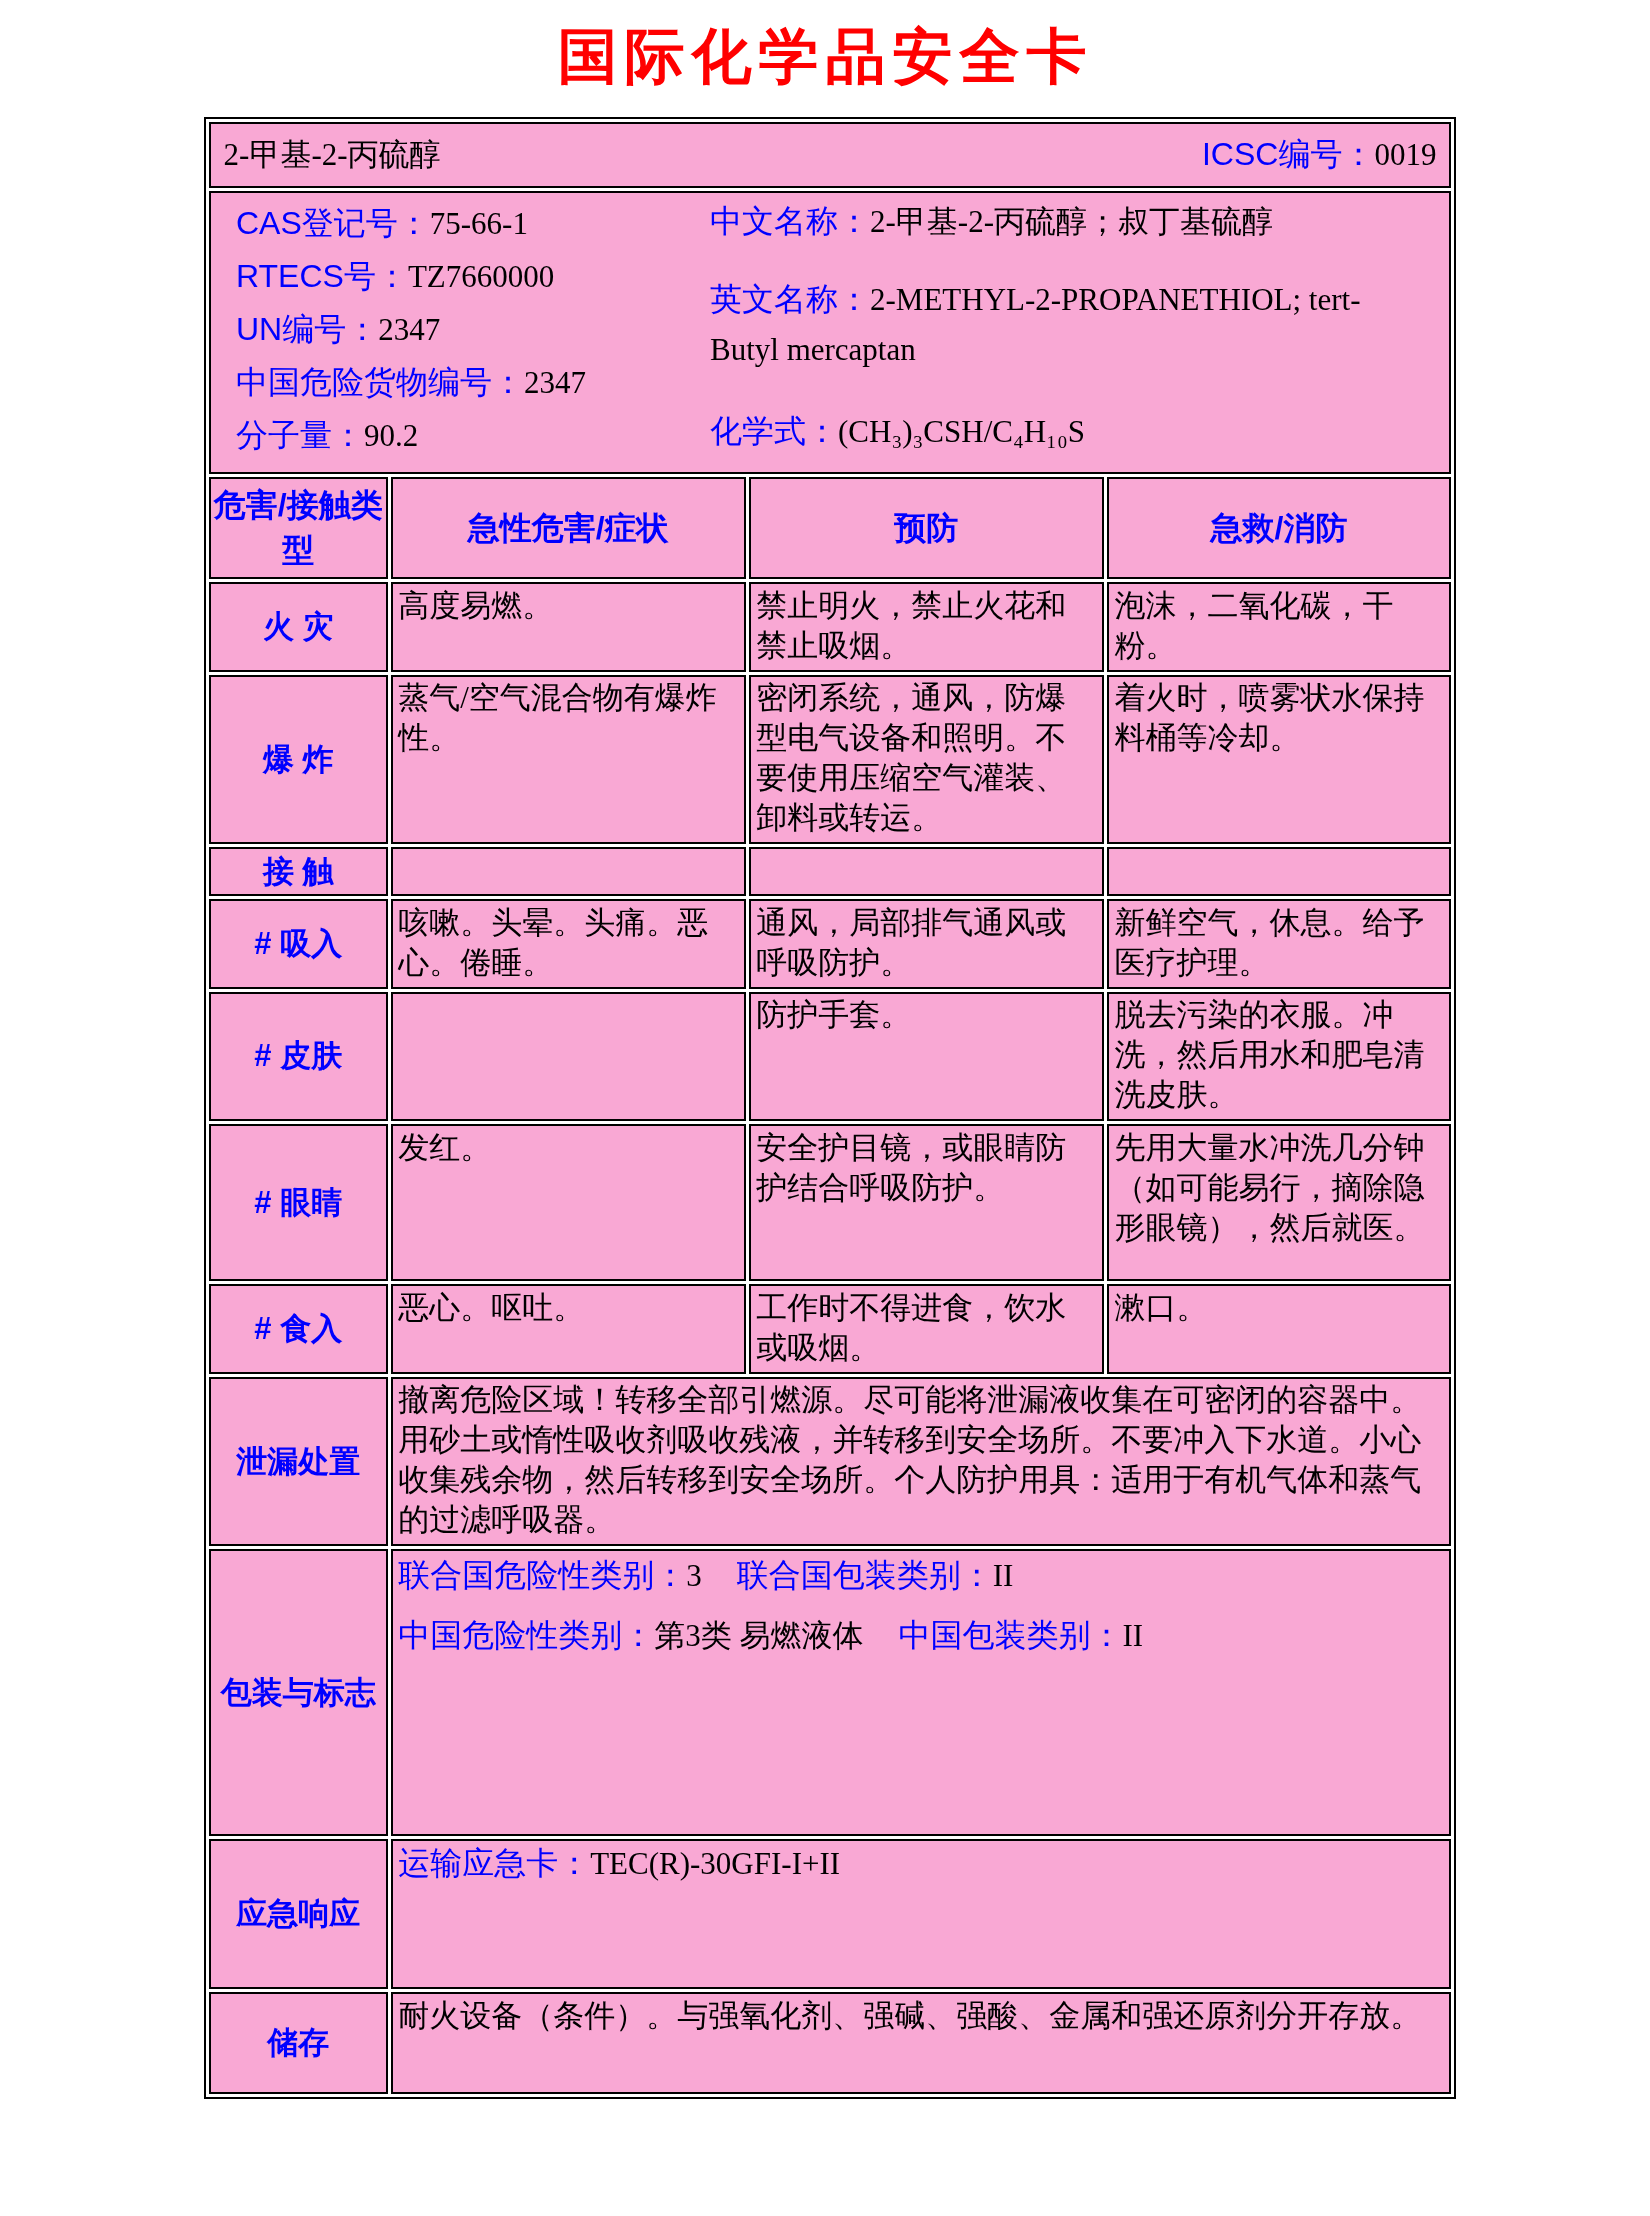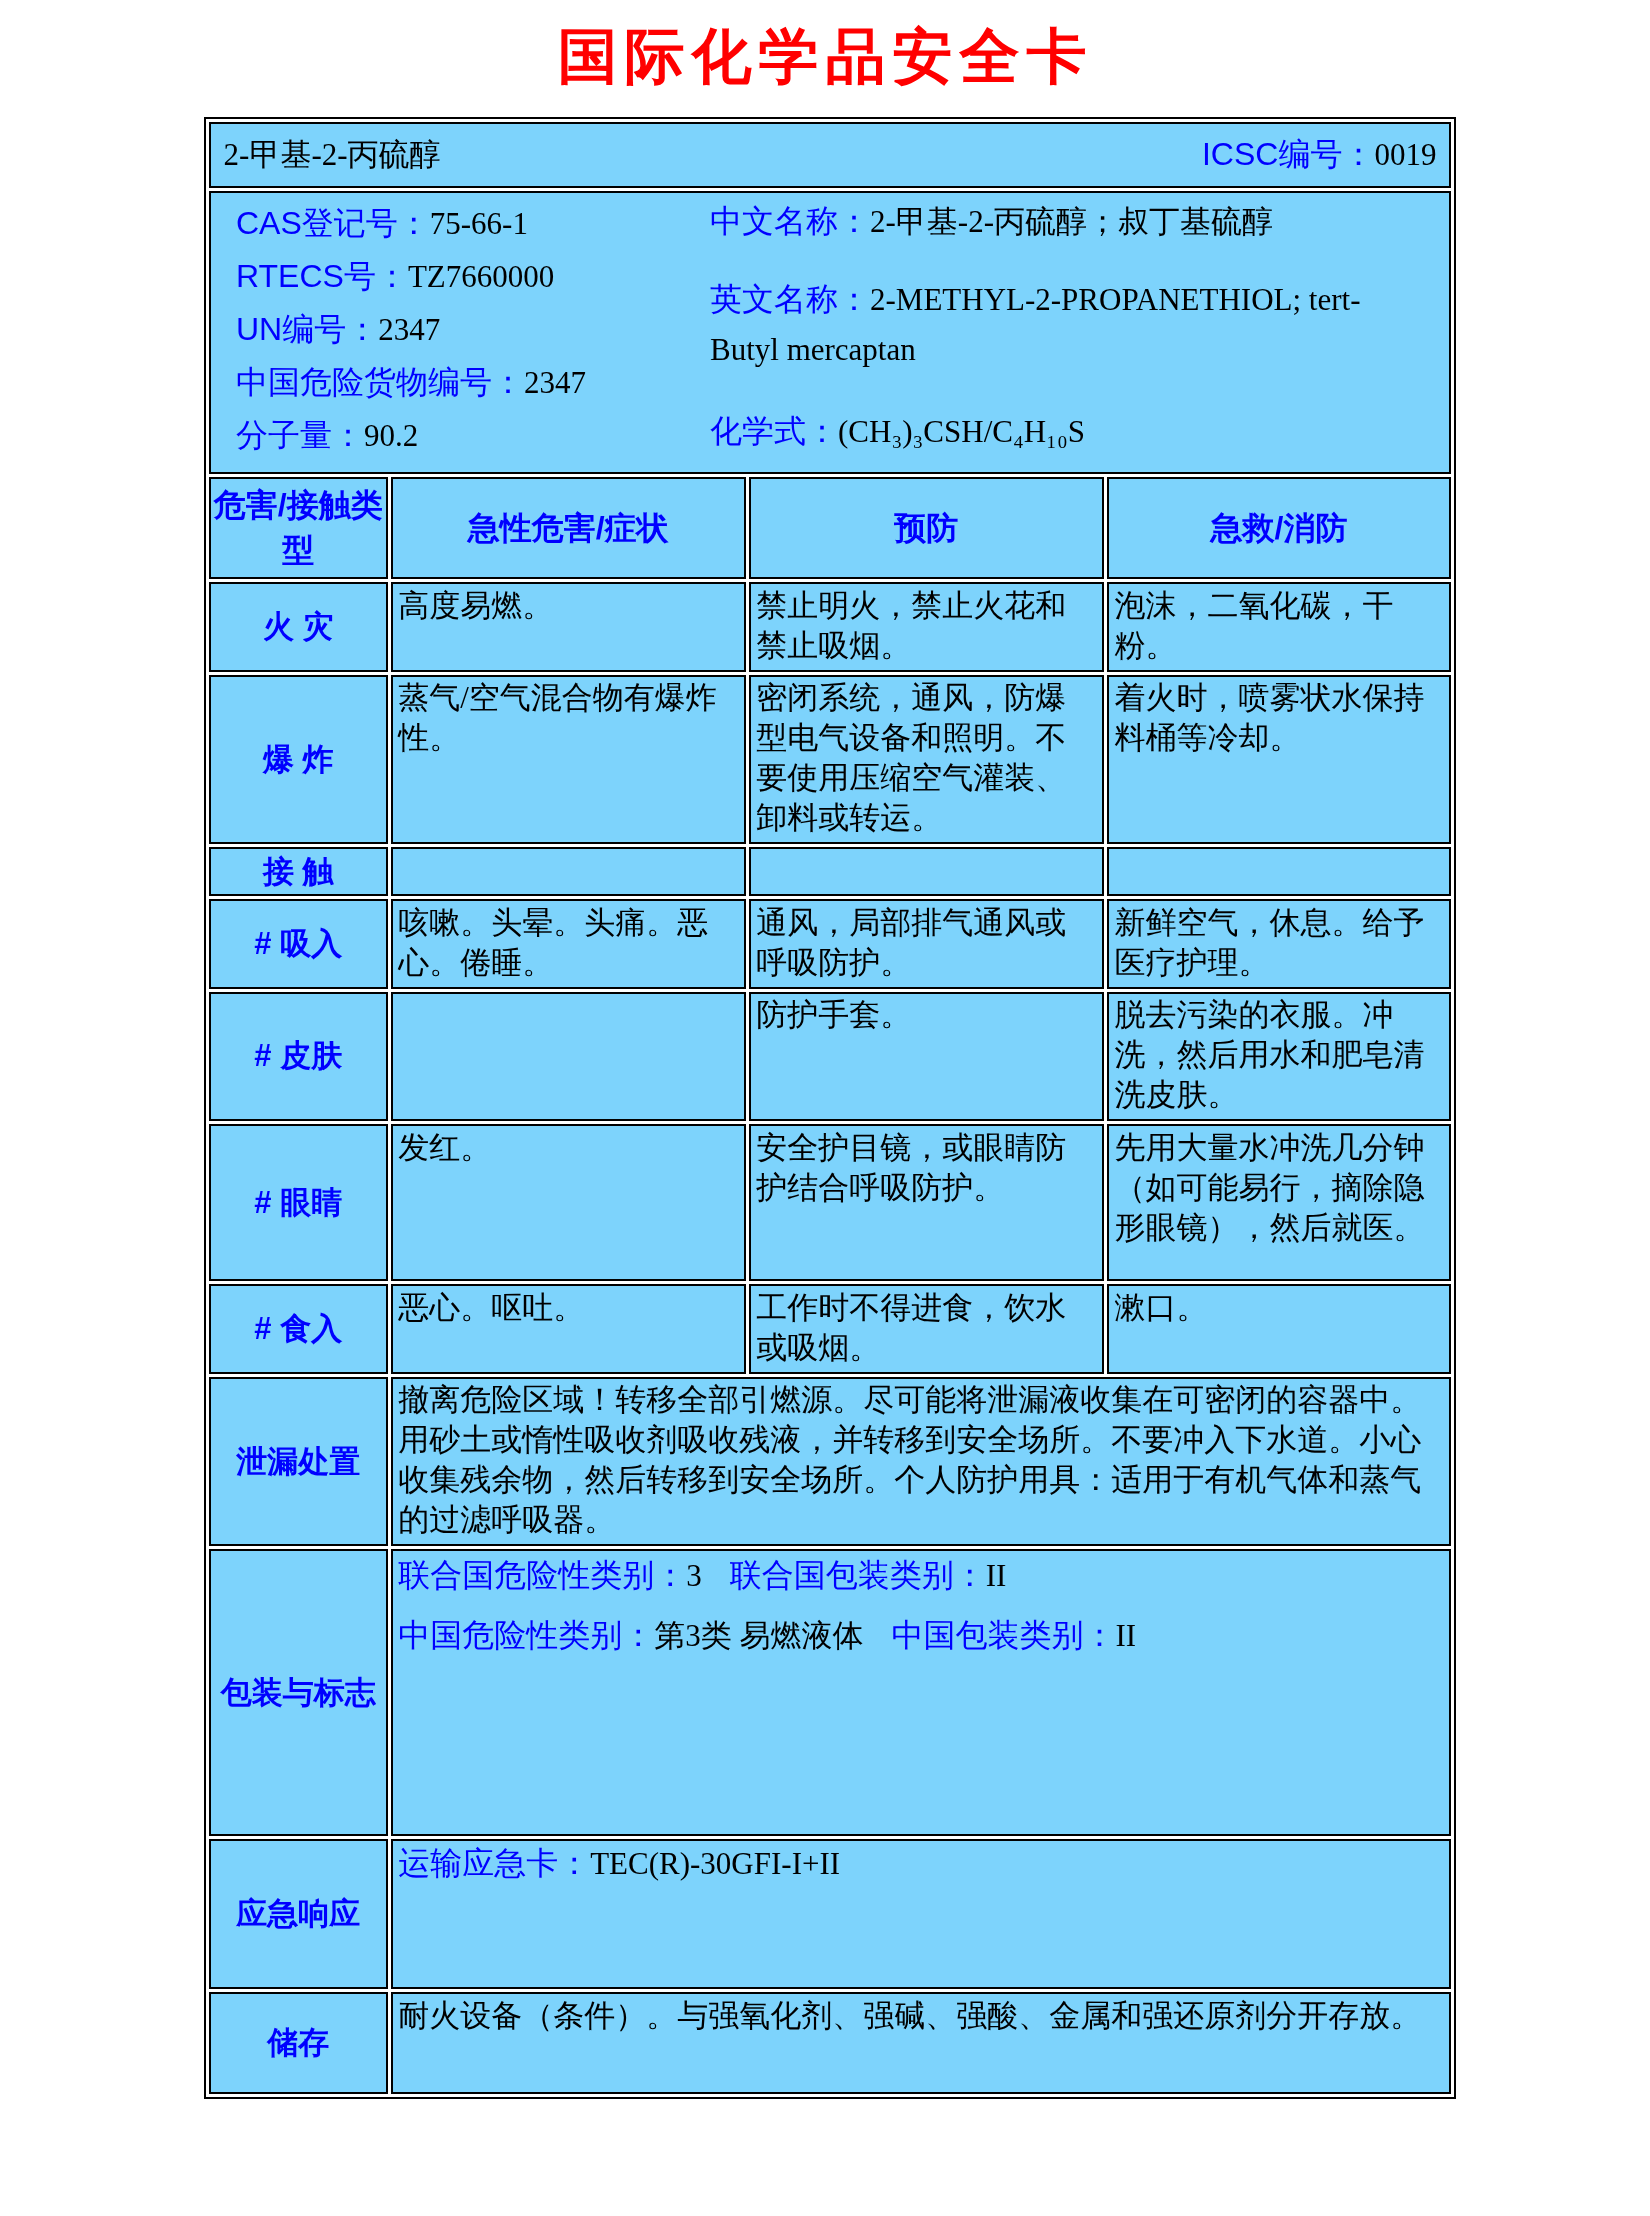--- a/index.html
+++ b/index.html
@@ -21,21 +21,21 @@
     margin-left: 204px;
     width: 1252px;
     border: 2.8px solid #000;
     border-collapse: separate;
     border-spacing: 3.5px;
     table-layout: fixed;
     background: #fff;
   }
   td {
     border: 2.1px solid #000;
-    background: #7dd3fc;
+    background: #f9a8d4;
     box-sizing: border-box;
     padding: 1.4px 7px;
     overflow: hidden;
   }
   .lbl {
     color: #0000ff;
     font-weight: normal;
     font-family: "Liberation Sans", "DejaVu Sans", sans-serif;
     font-size: 32px;
   }
@@ -89,21 +89,21 @@
   tr.h-r4 { height: 121px; }
   tr.h-r5 { height: 157px; }
   tr.h-r6 { height: 78px; }
   tr.s-spill { height: 153px; }
   tr.s-pack { height: 287px; }
   tr.s-emg { height: 150px; }
   tr.s-sto { height: 102px; }
 
   .pk-line { line-height: 45px; }
   .pk-line2 { margin-top: 15.3px; }
-  .pk-gap { margin-left: 28px; }
+  .pk-gap { margin-left: 35px; }
 </style>
 </head>
 <body>
 
 <div>
 
   <h1 class="page-title">国际化学品安全卡</h1>
 
   <table class="card">
     <colgroup>

